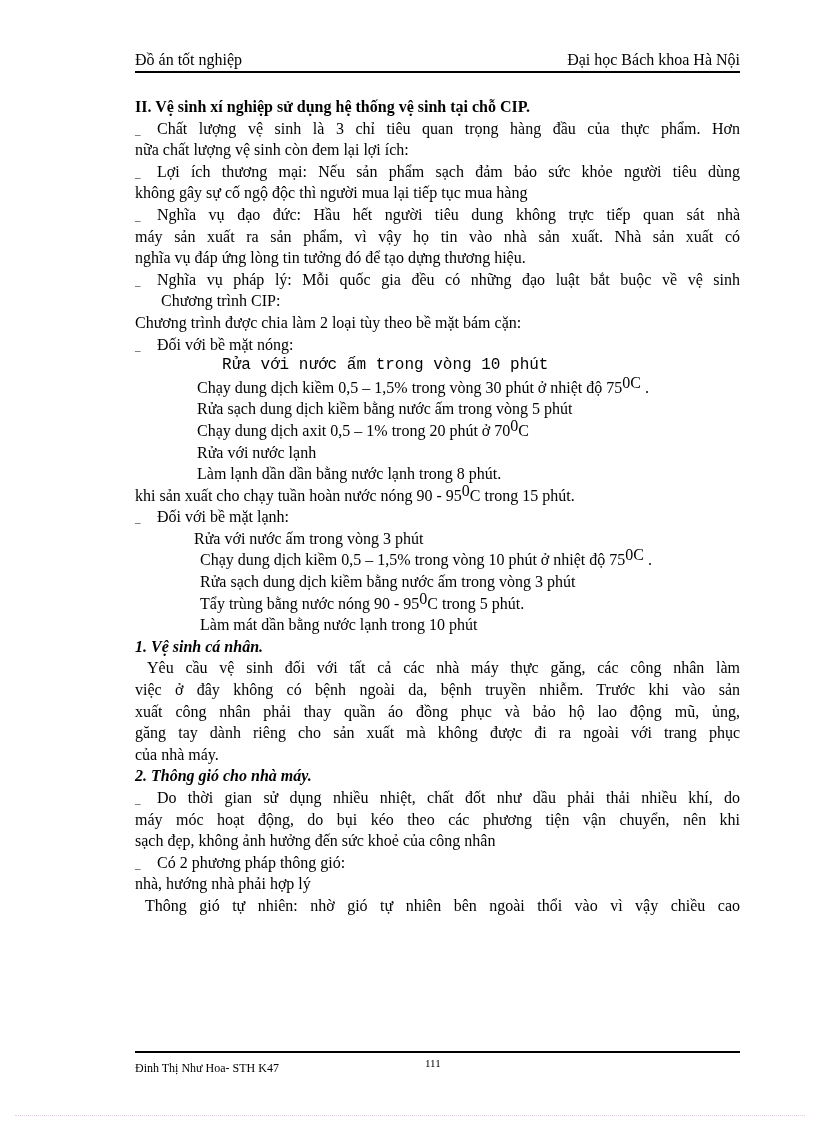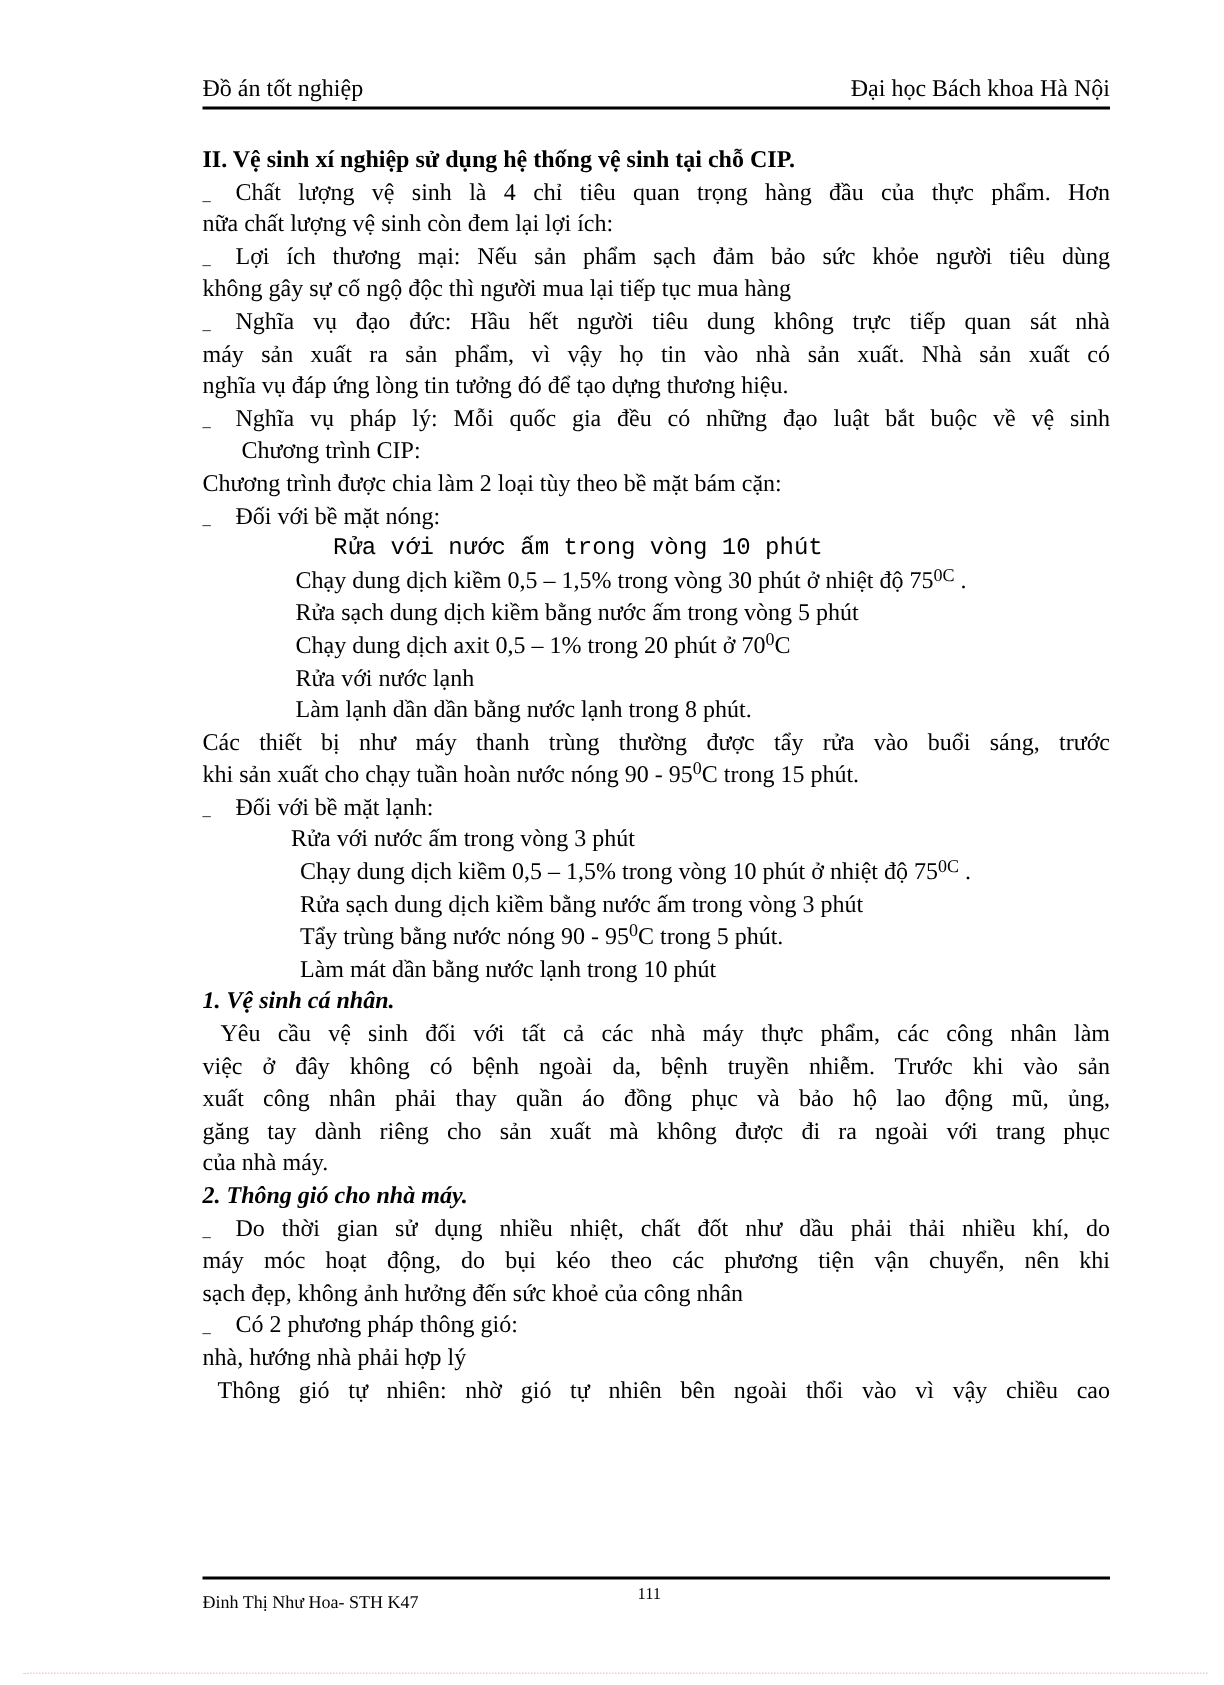--- a/index.html
+++ b/index.html
@@ -17,73 +17,72 @@
   .b { font-weight: bold; }
   .bi { font-weight: bold; font-style: italic; }
   .bullet { display: inline-block; width: 22px; font-size: 11px; vertical-align: baseline; }
   .i1 { padding-left: 87px; font-family: Liberation Mono, monospace; }
   .i2 { padding-left: 62px; }
   .i3 { padding-left: 26px; }
   .i4 { padding-left: 59px; }
   .i5 { padding-left: 65px; }
   .i6 { padding-left: 12px; }
   .i7 { padding-left: 10px; }
-  sup { font-size: 12px; vertical-align: 5px; line-height: 0; }
+  sup { font-size: 16px; vertical-align: 5px; line-height: 0; }
   .ftr-rule { position: absolute; left: 135px; top: 1051px; width: 605px; height: 2px; background: #000; }
   .ftr { position: absolute; left: 135px; top: 1058px; font-size: 12px; line-height: 20px; }
   .pgno { position: absolute; left: 425px; top: 1054px; font-size: 11px; line-height: 18px; }
   .dots { position: absolute; left: 15px; top: 1115px; width: 790px; height: 0;
           border-top: 1px dotted #f2c6e6; }
 </style>
 </head>
 <body>
 
 <div class="page">
 
   <div class="hdr">
     <span class="l">Đồ án tốt nghiệp</span>
     <span class="r">Đại học Bách khoa Hà Nội</span>
   </div>
   <div class="hdr-rule"></div>
 
   <div class="body">
     <div class="ln b">II. Vệ sinh xí nghiệp sử dụng hệ thống vệ sinh tại chỗ CIP.</div>
 
-    <div class="ln j"><span class="bullet">_</span><span>Chất lượng vệ sinh là 4 chỉ tiêu  quan trọng hàng đầu của thực phẩm. Hơn</span></div>
+    <div class="ln j"><span class="bullet">_</span><span>Chất lượng vệ sinh là 3 chỉ tiêu  quan trọng hàng đầu của thực phẩm. Hơn</span></div>
     <div class="ln">nữa chất lượng vệ sinh còn đem lại lợi ích:</div>
     <div class="ln j"><span class="bullet">_</span><span>Lợi ích thương mại: Nếu sản phẩm sạch đảm bảo sức khỏe người tiêu dùng</span></div>
     <div class="ln">không gây sự cố ngộ độc thì người mua lại tiếp tục mua hàng</div>
     <div class="ln j"><span class="bullet">_</span><span>Nghĩa vụ đạo đức: Hầu hết người tiêu dung không trực   tiếp quan sát nhà</span></div>
     <div class="ln j">máy sản  xuất ra sản phẩm, vì vậy họ tin vào nhà sản  xuất. Nhà sản xuất có</div>
     <div class="ln">nghĩa vụ đáp ứng lòng tin tưởng đó để tạo dựng thương hiệu.</div>
     <div class="ln j"><span class="bullet">_</span><span>Nghĩa vụ pháp lý: Mỗi quốc gia đều có những đạo luật bắt buộc về vệ sinh</span></div>
     <div class="ln i3">Chương trình CIP:</div>
     <div class="ln">Chương trình được chia làm 2 loại tùy theo bề mặt bám cặn:</div>
     <div class="ln"><span class="bullet">_</span><span>Đối với bề mặt nóng:</span></div>
 
     <div class="ln i1"><span>Rửa với nước ấm trong vòng 10 phút</span></div>
     <div class="ln i2"><span>Chạy dung dịch  kiềm 0,5 – 1,5% trong vòng 30 phút ở nhiệt  độ 75</span><sup>0C</sup><span> .</span></div>
     <div class="ln i2"><span>Rửa sạch dung dịch kiềm  bằng nước ấm trong vòng 5 phút</span></div>
     <div class="ln i2"><span>Chạy dung dịch axit 0,5 – 1% trong 20 phút ở 70</span><sup>0</sup><span>C</span></div>
     <div class="ln i2"><span>Rửa với nước lạnh</span></div>
     <div class="ln i2"><span>Làm lạnh  dần dần bằng nước lạnh  trong 8 phút.</span></div>
 
-    <div class="ln j">Các thiết bị như máy thanh trùng thường được tẩy rửa vào buổi sáng, trước</div>
     <div class="ln"><span>khi sản xuất cho chạy tuần hoàn nước nóng 90 - 95</span><sup>0</sup><span>C  trong 15 phút.</span></div>
 
     <div class="ln"><span class="bullet">_</span><span>Đối với bề mặt lạnh:</span></div>
 
     <div class="ln i4"><span>Rửa với nước ấm trong vòng 3 phút</span></div>
     <div class="ln i5"><span>Chạy dung dịch  kiềm 0,5 – 1,5% trong vòng 10 phút ở nhiệt  độ 75</span><sup>0C</sup><span> .</span></div>
     <div class="ln i5"><span>Rửa sạch dung dịch kiềm  bằng nước ấm trong vòng 3 phút</span></div>
     <div class="ln i5"><span>Tẩy trùng bằng nước nóng  90 - 95</span><sup>0</sup><span>C  trong 5 phút.</span></div>
     <div class="ln i5"><span>Làm mát  dần bằng nước lạnh  trong 10 phút</span></div>
 
     <div class="ln bi">1. Vệ sinh cá nhân.</div>
-    <div class="ln j i6">Yêu cầu vệ sinh đối với tất cả các nhà máy thực phẩm,  các công nhân làm</div>
+    <div class="ln j i6">Yêu cầu vệ sinh đối với tất cả các nhà máy thực găng,  các công nhân làm</div>
     <div class="ln j">việc ở đây không có bệnh ngoài da, bệnh truyền nhiễm. Trước khi vào  sản</div>
     <div class="ln j">xuất công nhân phải thay quần áo đồng phục và bảo hộ lao động mũ, ủng,</div>
     <div class="ln j">găng tay dành riêng cho   sản xuất mà không được đi ra ngoài với trang phục</div>
     <div class="ln">của nhà máy.</div>
 
     <div class="ln bi">2. Thông gió cho nhà máy.</div>
     <div class="ln j"><span class="bullet">_</span><span>Do thời gian sử dụng nhiều nhiệt, chất đốt như dầu phải thải nhiều khí, do</span></div>
     <div class="ln j">máy móc hoạt động, do bụi kéo theo các phương tiện vận chuyển, nên khi</div>
     <div class="ln">sạch đẹp, không ảnh hưởng đến sức khoẻ của công nhân</div>
     <div class="ln"><span class="bullet">_</span><span>Có 2 phương pháp thông gió:</span></div>

